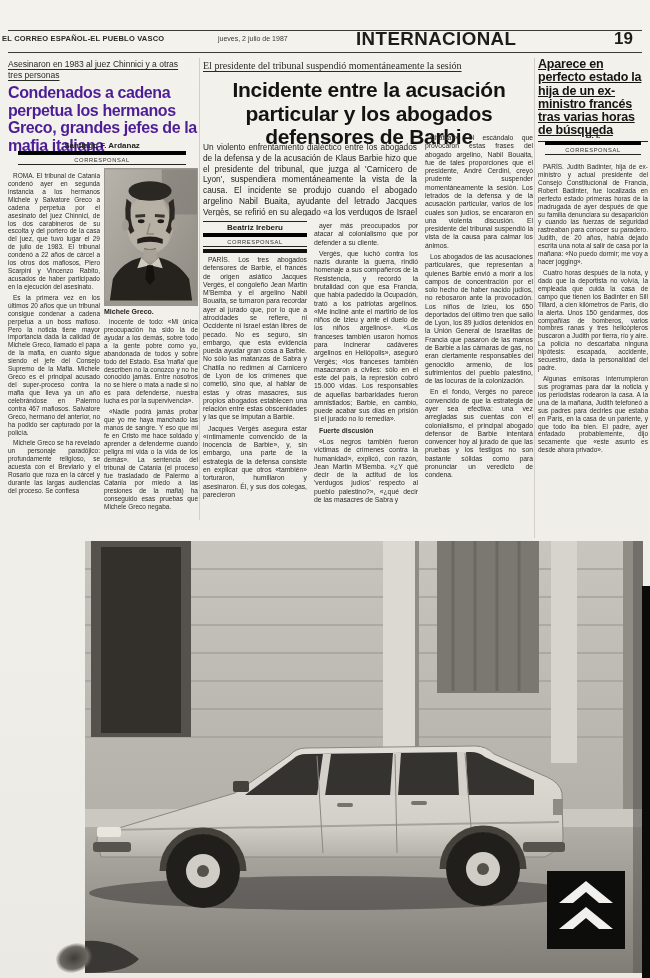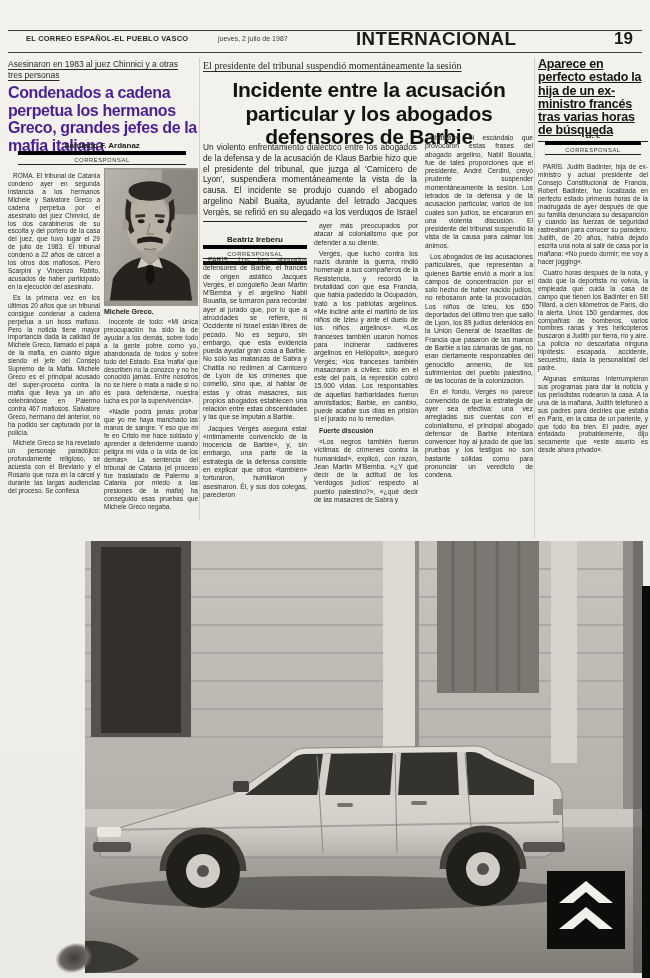--- a/index.html
+++ b/index.html
@@ -19,42 +19,42 @@
   
   .kicker{font-size:8.5px;line-height:1.35;text-decoration:underline;text-underline-offset:2px;color:#2a2926;}
   .kicker-center{font-size:10px;font-family:Liberation Serif, serif;}
   .headline-left{font-size:16px;font-weight:bold;line-height:1.1;letter-spacing:-.4px;color:#4c1d95;}
   .headline-center{font-size:21px;font-weight:bold;line-height:1.13;letter-spacing:-.3px;color:#141311;text-align:center;}
   .headline-right{font-size:12.5px;font-weight:bold;line-height:1.06;letter-spacing:-.2px;color:#161512;
     border-bottom:1px solid #23221f;padding-bottom:3px;text-decoration:underline;}
   
   .byline{text-align:center;}
   .byline .name{font-size:8px;font-weight:bold;border-bottom:4px solid #000000;padding-bottom:1px;}
-  .byline .name.topline{border-top:1px solid #23221f;padding-top:13px;}
+  .byline .name.topline{border-top:1px solid #23221f;padding-top:1px;}
   .byline .role{font-size:5.8px;letter-spacing:.6px;padding:1.5px 0;border-bottom:1px solid #23221f;color:#33322f;}
   .thick-bar{height:4px;background:#111;margin-top:2px;}
   
   .bodycol{overflow:hidden;text-align:justify;color:#2c2b27;}
   .bodycol p{margin:0 0 3px 0;font-size:6.5px;line-height:1.22;text-indent:5px;}
   .bodycol.md p{font-size:6.8px;}
   .lede{font-size:8.3px;line-height:1.3;text-align:justify;overflow:hidden;color:#242320;}
   .subhead{font-size:8px;font-weight:bold;margin:3px 0 2px 0;text-indent:0;}
   .caption{font-size:7px;font-weight:bold;margin-top:2px;color:#23221f;}
   
   .vdiv{width:1px;background:#d2cfc9;}
   .black-strip{background:#0b0b0a;}
   .smudge{background:radial-gradient(ellipse at center,#3f3d39 0%,#6b6862 55%,transparent 75%);transform:rotate(-18deg);}
   figure{margin:0;}
   .photo-frame{border:1px solid #9a968f;background:#9b978f;}
 </style>
 </head>
 <body>
 
 <div class="abs rule" style="left:8px;top:30px;width:634px;"></div>
-<div class="abs paper-name" style="left:26px;top:34px;">EL CORREO ESPAÑOL-EL PUEBLO VASCO</div>
+<div class="abs paper-name" style="left:2px;top:34px;">EL CORREO ESPAÑOL-EL PUEBLO VASCO</div>
 <div class="abs issue-date" style="left:218px;top:35px;">jueves, 2 julio de 1987</div>
 <div class="abs section-title" style="left:356px;top:29px;">INTERNACIONAL</div>
 <div class="abs page-number" style="left:614px;top:29px;">19</div>
 <div class="abs rule" style="left:8px;top:52px;width:634px;"></div>
 
 <div class="abs vdiv" style="left:199px;top:58px;height:462px;"></div>
 <div class="abs vdiv" style="left:534px;top:58px;height:480px;"></div>
 
 <section>
   <div class="abs kicker" style="left:8px;top:59px;width:178px;">Asesinaron en 1983 al juez Chinnici y a otras tres personas</div>

